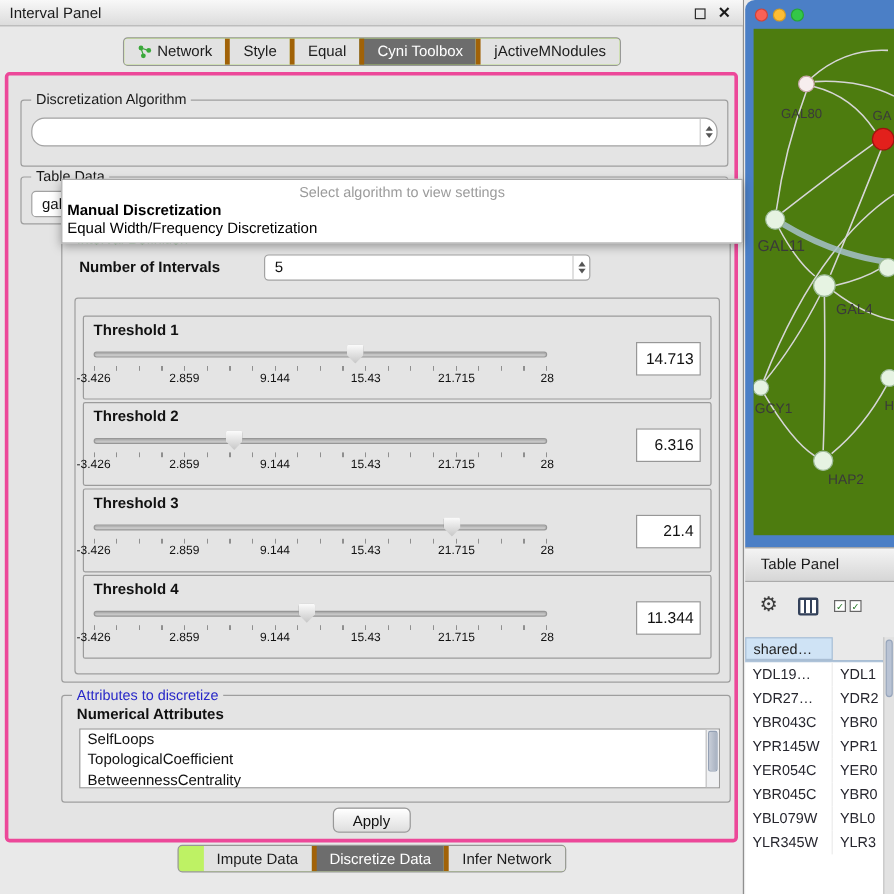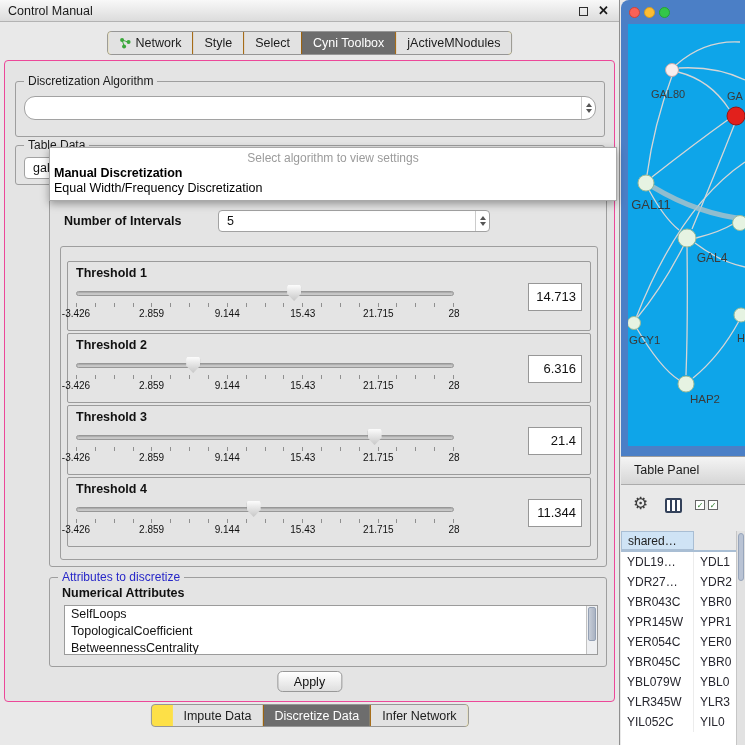--- a/index.html
+++ b/index.html
@@ -7,28 +7,28 @@
   body { background:#e9e9e9; font-family:"Liberation Sans", sans-serif; overflow:hidden; position:relative; }
   .screen { position:absolute; inset:0; }
 
   
   .control-panel { position:absolute; left:0; top:0; width:620px; height:745px; background:#e9e9e9; border-right:1px solid #8f8f8f; }
   .titlebar { position:absolute; left:0; top:0; right:0; height:22px; background:linear-gradient(#f8f8f8,#dcdcdc); border-bottom:1px solid #b3b3b3; }
   .titlebar .title { position:absolute; left:8px; top:0; line-height:22px; font-size:12.5px; color:#1a1a1a; }
   .float-icon { position:absolute; right:31px; top:7px; width:9px; height:9px; border:1.5px solid #2e2e2e; background:transparent; }
   .close-icon { position:absolute; right:10px; top:0; line-height:22px; font-size:13px; font-weight:bold; color:#1a1a1a; cursor:pointer; }
 
-  .tabstrip { position:absolute; display:flex; border:1px solid #969696; border-radius:4px; overflow:hidden; background:#fde047; }
+  .tabstrip { position:absolute; display:flex; border:1px solid #969696; border-radius:4px; overflow:hidden; background:#bef264; }
   .tabstrip.top { top:31px; left:50%; transform:translateX(-50%); height:24px; }
   .tabstrip.bottom { top:704px; left:50%; transform:translateX(-50%); height:23px;padding-left:21px; }
-  .tab { display:flex; align-items:center; gap:5px; padding:0 11px; font-size:12.5px; color:#1c1c1c; border-left:1px solid #a16207; background:#e2e2e2; cursor:pointer; white-space:nowrap; }
+  .tab { display:flex; align-items:center; gap:5px; padding:0 11px; font-size:12.5px; color:#1c1c1c; border-left:4px solid #a16207; background:#e2e2e2; cursor:pointer; white-space:nowrap; }
   .tab:first-child { border-left:none; }
   .tab.selected { background:#6d6d6d; color:#fff; }
 
-  .main-panel { position:absolute; left:4px; top:60px; width:611px; height:642px; border:1px solid #ec4899; border-radius:4px; background:#e4e4e4; }
+  .main-panel { position:absolute; left:4px; top:60px; width:611px; height:642px; border:3px solid #ec4899; border-radius:4px; background:#e4e4e4; }
 
   .groupbox { position:absolute; border:1px solid #9e9e9e; border-radius:3px; }
   .group-label { position:absolute; top:-8px; left:8px; background:#e4e4e4; padding:0 4px; font-size:12px; color:#1a1a1a; line-height:14px; white-space:nowrap; }
   .group-label.green { color:#3c9e3c; }
   .group-label.blue { color:#2727c8; }
 
   .combo { position:absolute; background:#fff; border:1px solid #a2a2a2; border-radius:4px; display:flex; align-items:center; cursor:pointer; }
   .combo .combo-text { flex:1; font-size:12.5px; color:#111; padding-left:8px; white-space:nowrap; overflow:hidden; }
   .stepper { width:14px; align-self:stretch; display:flex; flex-direction:column; align-items:center; justify-content:center; gap:2px; border-left:1px solid #cccccc; }
   .arrow-up { width:0; height:0; border-left:3.5px solid transparent; border-right:3.5px solid transparent; border-bottom:4px solid #555; }
@@ -73,21 +73,21 @@
 
   .apply-btn { position:absolute; left:50%; transform:translateX(-50%); top:610px; height:21px; padding:0 16px; font-size:12.5px; background:linear-gradient(#ffffff,#dedede); border:1px solid #989898; border-radius:5px; color:#111; font-family:inherit; cursor:pointer; }
 
   
   .right-pane { position:absolute; left:621px; top:0; width:124px; height:745px; background:#e9e9e9; }
   .network-window { position:absolute; left:0; top:0; width:124px; height:456px; background:#4b7fc6; border-top-left-radius:8px; }
   .tl { position:absolute; top:7px; width:11px; height:11px; border-radius:50%; cursor:pointer; }
   .tl.red { left:8px; background:#f96156; border:1px solid #ce4339; }
   .tl.yellow { left:23px; background:#fdbd33; border:1px solid #d49c23; }
   .tl.green { left:38px; background:#33c748; border:1px solid #27a335; }
-  .net-canvas { position:absolute; left:7px; top:24px; right:0; bottom:10px; background:#0ea5e9; overflow:hidden;text-align:right; }
+  .net-canvas { position:absolute; left:7px; top:24px; right:0; bottom:10px; background:#4d7c0f; overflow:hidden;text-align:right; }
   .net-canvas svg { display:block; }
 
   .tablepanel-header { position:absolute; left:0; top:456px; width:124px; height:29px; background:linear-gradient(#f4f4f4,#d6d6d6); border-top:1px solid #9d9d9d; border-bottom:1px solid #ababab; font-size:12.5px; color:#1a1a1a; line-height:27px; padding-left:13px; }
 
   .table-window { position:absolute; left:0; top:485px; width:124px; bottom:0; background:#e9e9e9; }
   .table-toolbar { position:absolute; left:0; top:0; right:0; height:46px; }
   .gear-icon { position:absolute; left:12px; top:8px; font-size:17px; color:#3c3c3c; cursor:pointer; }
   .columns-icon { position:absolute; left:44px; top:13px; width:17px; height:15px; border:2px solid #33415a; border-radius:2px; cursor:pointer;
     background:linear-gradient(to right,#fff 0 3px,#33415a 3px 5px,#fff 5px 8px,#33415a 8px 10px,#fff 10px); }
   .checks-icon { position:absolute; left:74px; top:15px; display:flex; gap:3px; cursor:pointer; }
@@ -107,21 +107,21 @@
 
   .net-tab-icon { display:inline-flex; width:12px; height:12px; }
 </style>
 </head>
 <body>
 
 <div class="screen">
 
   <div class="control-panel">
     <div class="titlebar">
-      <span class="title">Control Manual</span>
+      <span class="title">Interval Panel</span>
       <span class="float-icon"></span>
       <span class="close-icon">✕</span>
     </div>
 
     <div class="tabstrip top">
       <div class="tab">
         <span class="net-tab-icon">
           <svg width="12" height="12" viewBox="0 0 12 12">
             <line x1="3" y1="3" x2="9" y2="5" stroke="#3aa83a" stroke-width="1"></line>
             <line x1="3" y1="3" x2="5" y2="9" stroke="#3aa83a" stroke-width="1"></line>
@@ -129,21 +129,21 @@
             <circle cx="9.5" cy="5" r="2" fill="#3aa83a"></circle>
             <circle cx="5" cy="9.5" r="2" fill="#3aa83a"></circle>
           </svg>
         </span>
         <span>Network</span>
       </div>
       <div class="tab">
           <span>Style</span>
         </div>
       <div class="tab">
-          <span>Select</span>
+          <span>Equal</span>
         </div>
       <div class="tab selected">
           <span>Cyni Toolbox</span>
         </div>
       <div class="tab">
           <span>jActiveMNodules</span>
         </div>
     </div>
 
     <div class="main-panel">
@@ -383,23 +383,19 @@
             <div class="td c2">YBR0</div>
           </div>
         <div class="trow">
             <div class="td c1">YBL079W</div>
             <div class="td c2">YBL0</div>
           </div>
         <div class="trow">
             <div class="td c1">YLR345W</div>
             <div class="td c2">YLR3</div>
           </div>
-        <div class="trow">
-            <div class="td c1">YIL052C</div>
-            <div class="td c2">YIL0</div>
-          </div>
       </div>
       <div class="v-scrollbar">
         <div class="v-thumb"></div>
       </div>
     </div>
   </div>
 </div>
 
 </body></html>

